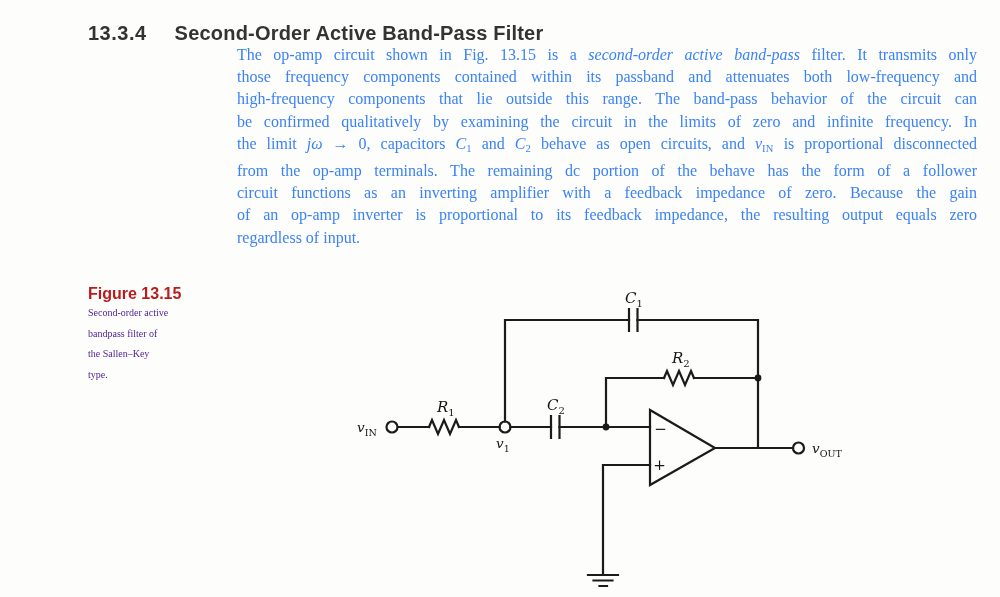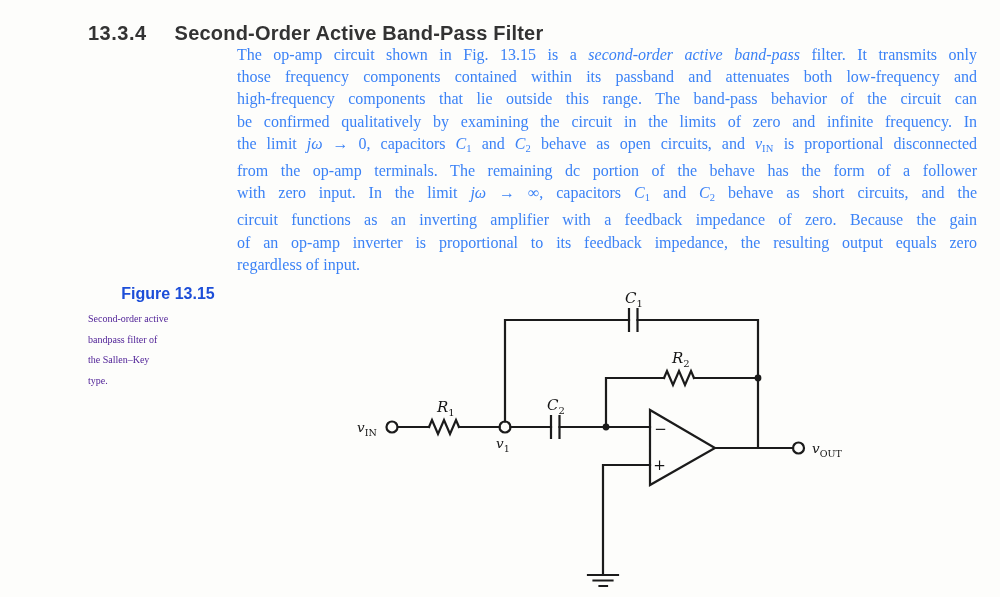--- a/index.html
+++ b/index.html
@@ -27,21 +27,21 @@
   }
   .pline{text-align:justify;text-align-last:justify;white-space:nowrap;}
   .pline.last{text-align-last:left;}
   .it{font-style:italic;}
   .sb{font-size:0.66em;vertical-align:-0.28em;letter-spacing:0.2px;}
 
   
   .caption{position:absolute;left:88px;top:285px;width:160px;}
   .ctitle{
     font-family:"Liberation Sans","DejaVu Sans",sans-serif;
-    font-weight:bold;font-size:16px;color:#1d4ed8;margin-bottom:6px;text-align:center;
+    font-weight:bold;font-size:16px;color:#b91c1c;margin-bottom:0;
   }
   .cline{font-size:10px;line-height:20.5px;color:#4c1d95;}
 
   
   svg{position:absolute;left:0;top:0;}
   .clabel{font-family:"DejaVu Serif","Liberation Serif",serif;font-size:15px;fill:#141414;}
   .clabel-sm{font-family:"DejaVu Serif","Liberation Serif",serif;font-size:13.5px;fill:#141414;}
   .li{font-style:italic;}
   .ls{font-size:10px;}
   .lss{font-size:9.5px;}
@@ -55,21 +55,20 @@
     <span class="hnum">13.3.4</span><span class="htitle">Second-Order Active Band-Pass Filter</span>
   </div>
 
   <div class="para">
       <div class="pline"><span>The op-amp circuit shown in Fig. 13.15 is a </span><span class="it">second-order active band-pass</span><span> filter. It transmits only</span></div>
       <div class="pline"><span>those frequency components contained within its passband and attenuates both low-frequency and</span></div>
       <div class="pline"><span>high-frequency components that lie outside this range. The band-pass behavior of the circuit can</span></div>
       <div class="pline"><span>be confirmed qualitatively by examining the circuit in the limits of zero and infinite frequency. In</span></div>
       <div class="pline"><span>the limit </span><span class="it">jω</span><span> → 0, capacitors </span><span class="it">C</span><span class="sb">1</span><span> and </span><span class="it">C</span><span class="sb">2</span><span> behave as open circuits, and </span><span class="it">v</span><span class="sb">IN</span><span> is proportional disconnected</span></div>
       <div class="pline"><span>from the op-amp terminals. The remaining dc portion of the behave has the form of a follower</span></div>
-      <div class="pline"><span>with zero input. In the limit </span><span class="it">jω</span><span> → ∞, capacitors </span><span class="it">C</span><span class="sb">1</span><span> and </span><span class="it">C</span><span class="sb">2</span><span> behave as short circuits, and the</span></div>
       <div class="pline"><span>circuit functions as an inverting amplifier with a feedback impedance of zero. Because the gain</span></div>
       <div class="pline"><span>of an op-amp inverter is proportional to its feedback impedance, the resulting output equals zero</span></div>
       <div class="pline last"><span>regardless of input.</span></div>
     </div>
 
   <div class="caption">
     <div class="ctitle">Figure 13.15</div>
     <div>
         <div class="cline">Second-order active</div>
         <div class="cline">bandpass filter of</div>

